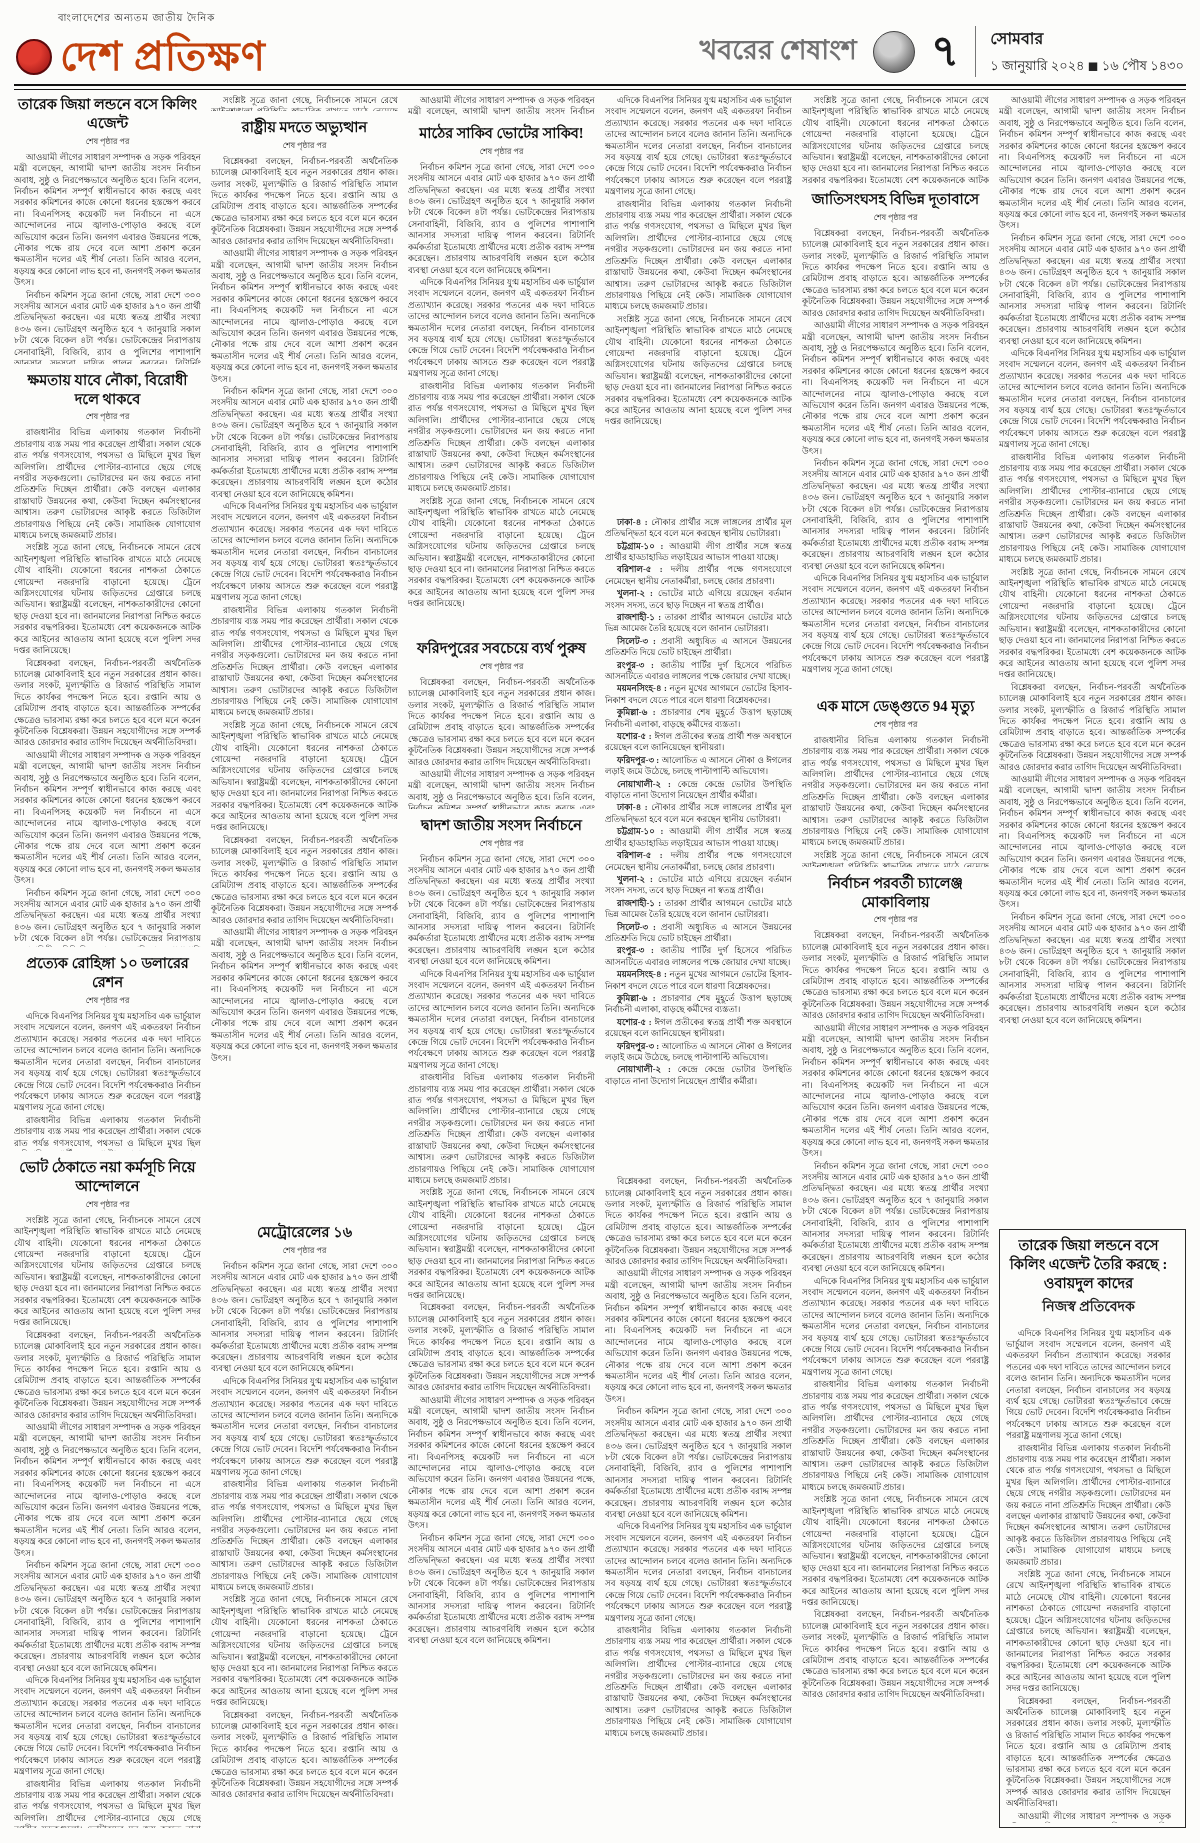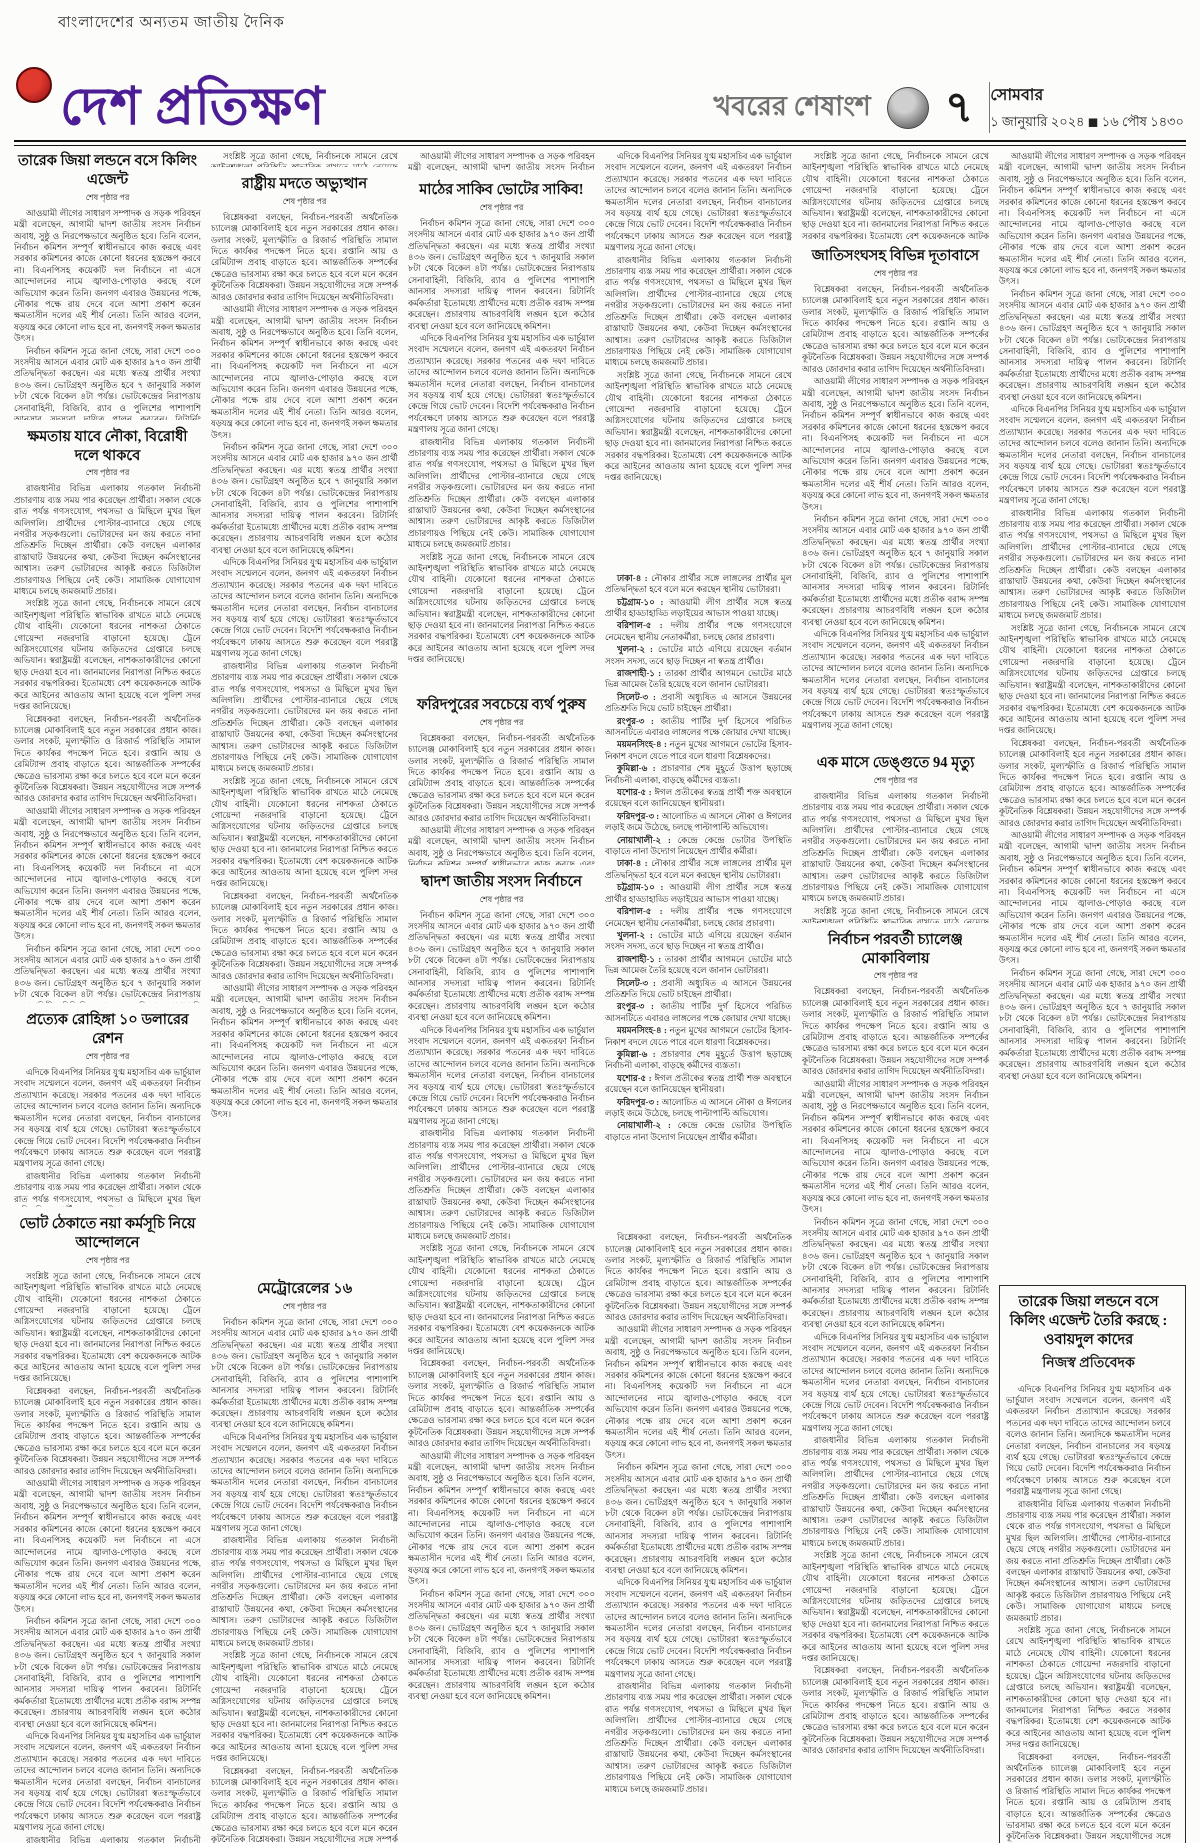--- a/index.html
+++ b/index.html
@@ -6,37 +6,37 @@
   html,body { background:#888; }
   .page {
     width:1200px; height:1843px; margin:0 auto; position:relative;
     background:#fcfcfa; color:#1b1b1b; overflow:hidden;
     font-family:"Liberation Serif","DejaVu Serif",serif;
     padding:8px 14px 10px 14px;
   }
   
   .header { display:flex; align-items:flex-end; justify-content:space-between; padding:2px 2px 6px 2px; }
   .masthead { display:flex; flex-direction:column; }
-  .tagline { font-size:15px; color:#333; letter-spacing:1px; margin-bottom:2px; padding-left:42px; }
+  .tagline { font-size:10px; color:#333; letter-spacing:1px; margin-bottom:10px; padding-left:42px; }
   .mast-row { display:flex; align-items:center; gap:8px; }
   .mast-logo {
     width:36px; height:36px; border-radius:50%;
     background:radial-gradient(circle at 35% 35%, #e03a2f 0 40%, #8f0f12 100%);
     border:2px solid #5c0a0c; flex:0 0 auto;
   }
-  .mast-title { font-size:52px; font-weight:bold; line-height:1; letter-spacing:1px; color:#4c1d95;margin-top:44px; }
+  .mast-title { font-size:40px; font-weight:bold; line-height:1; letter-spacing:1px; color:#c2410c; }
   .header-right { display:flex; align-items:center; gap:16px; }
   .section-title { font-size:27px; font-weight:bold; color:#737373; }
   .emblem {
     width:42px; height:42px; border-radius:50%;
     background:radial-gradient(circle at 40% 35%, #cfcfcf 0 30%, #7a7a7a 70%, #4e4e4e 100%);
     border:1px solid #444;
   }
   .pageno { font-size:44px; font-weight:bold; line-height:1; }
-  .datebox { border-left:1.5px solid #777; padding-left:0; display:flex; flex-direction:column; gap:3px; }
+  .datebox { border-left:1.5px solid #777; padding-left:14px; display:flex; flex-direction:column; gap:3px; }
   .day { font-size:16px; font-weight:bold; }
   .dateline { font-size:13px; color:#222; }
   .double-rule { height:6px; border-top:2.5px solid #111; border-bottom:1px solid #111; margin:1px 0 5px 0; }
   
   .cols { display:flex; gap:10px; height:1733px; overflow:hidden; }
   .col { flex:1 1 0; min-width:0; overflow:hidden; display:flex; flex-direction:column;justify-content:space-between; }
   .article { display:flex; flex-direction:column; }
   .article.grow { flex:1 1 auto; min-height:0; }
   .headline {
     font-size:14.5px; font-weight:bold; text-align:center; line-height:1.3;

